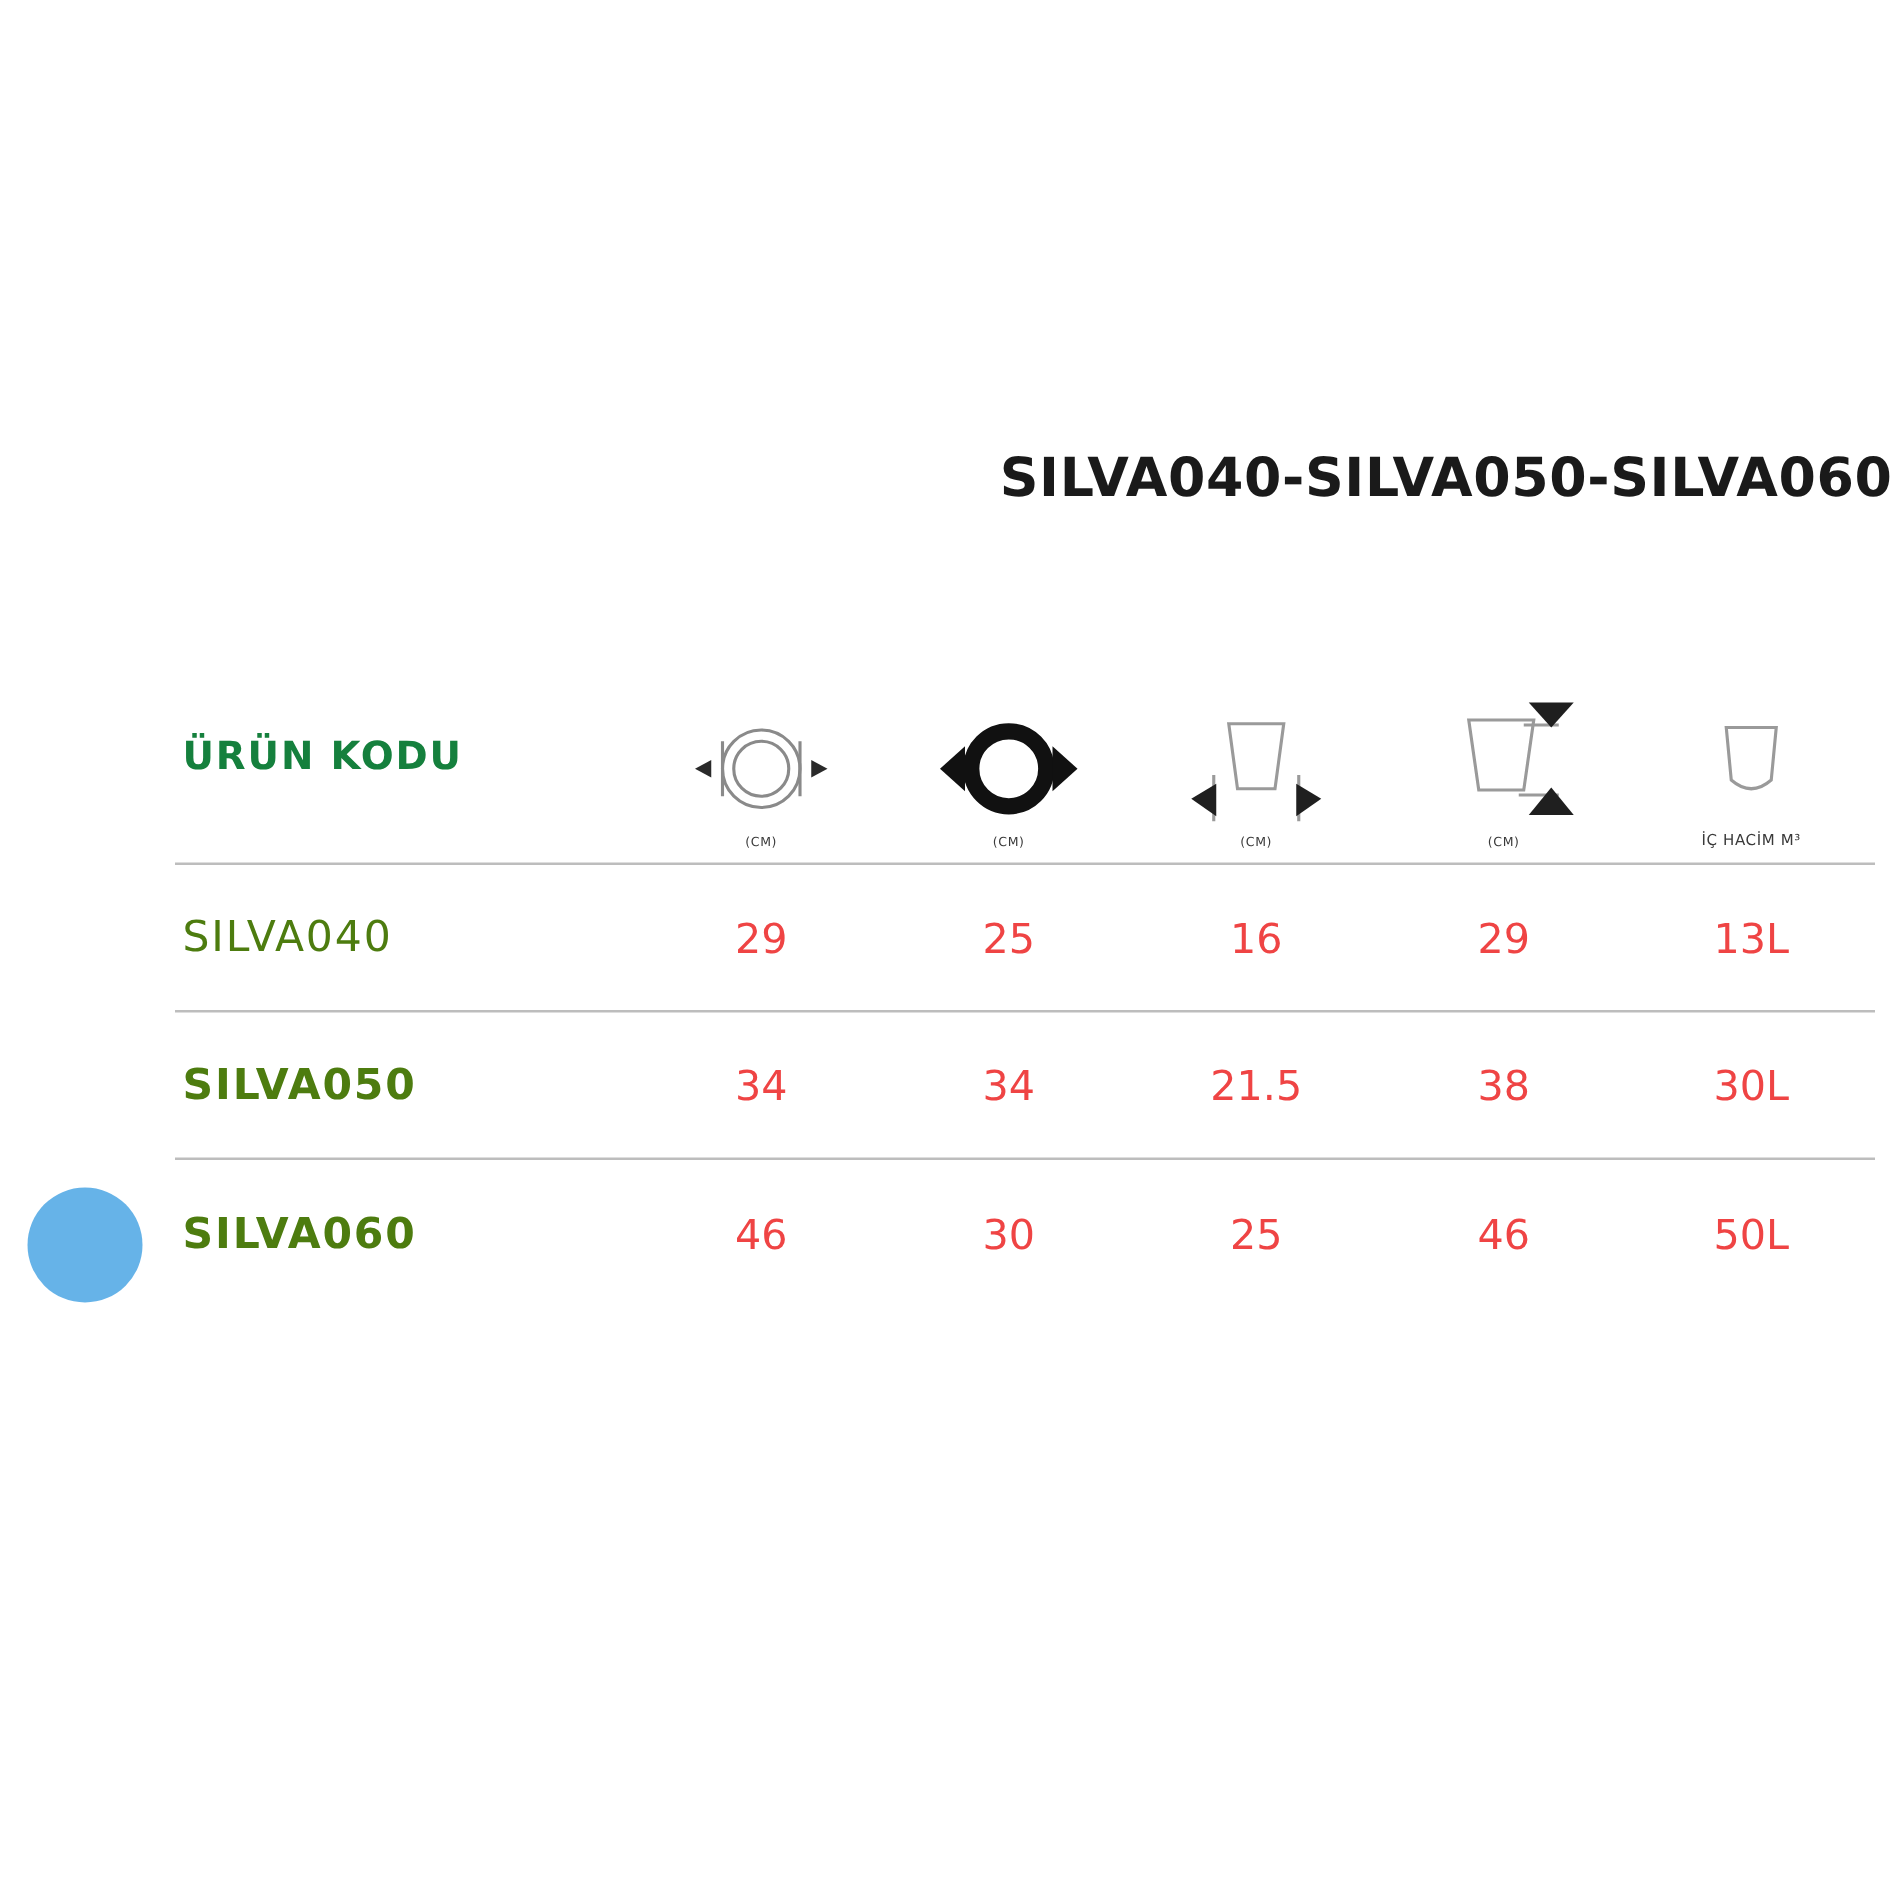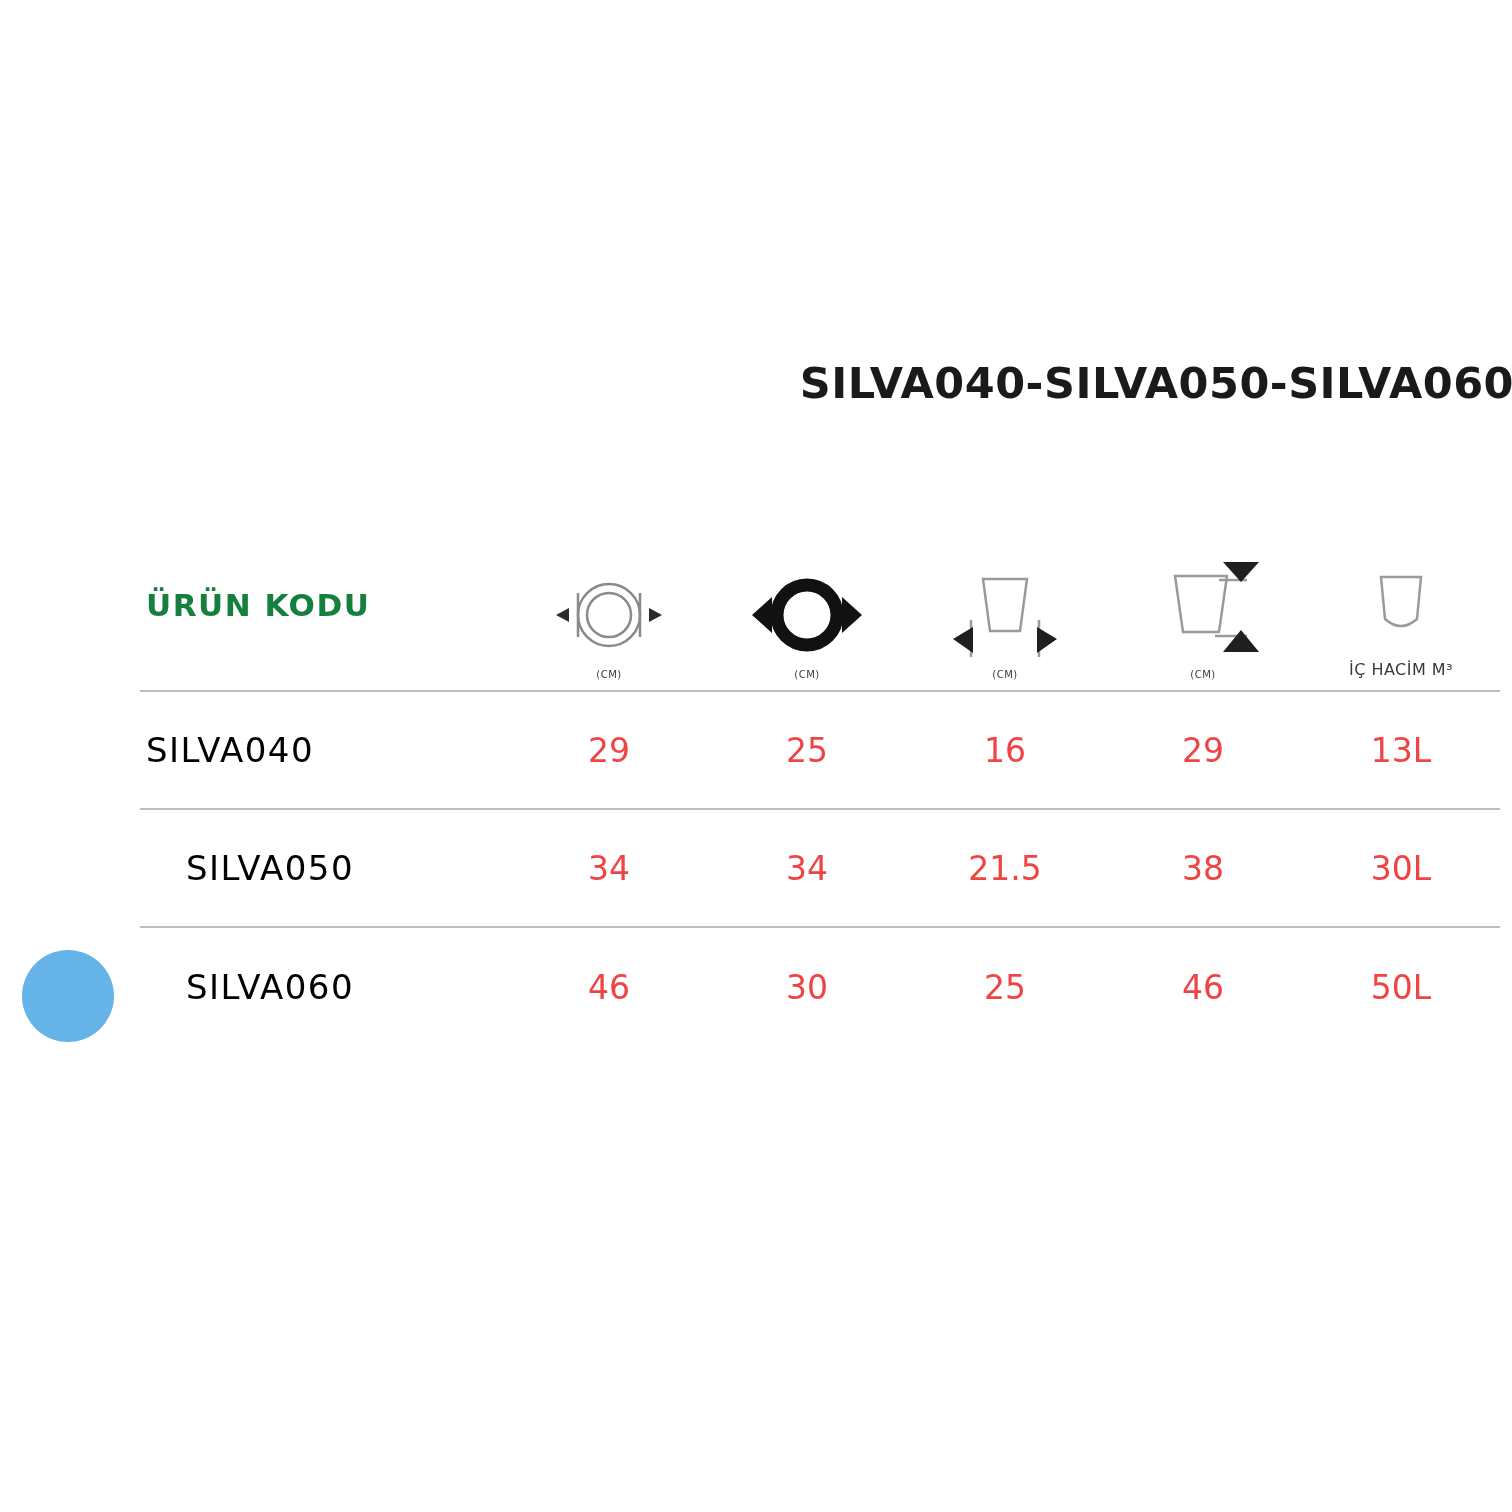--- a/index.html
+++ b/index.html
@@ -81,24 +81,24 @@
     font-size: 31px;
     font-weight: bold;
     letter-spacing: 1.5px;
     color: #15803d;
     font-family: "DejaVu Sans", sans-serif;
   }
 
   .code-cell {
     font-size: 34px;
     letter-spacing: 1.5px;
-    color: #000000;
-    font-family: "DejaVu Sans", sans-serif;
-  }
-  .code-cell.bold { font-weight: normal; margin-left: 40px; }
+    color: #4d7c0f;
+    font-family: "DejaVu Sans", sans-serif;
+  }
+  .code-cell.bold { font-weight: bold; }
 
   .val-cell {
     font-size: 33px;
     color: #ef4444;
     font-family: "DejaVu Sans", sans-serif;
   }
 
   .icon-wrap {
     display: flex;
     flex-direction: column;
@@ -113,21 +113,21 @@
     justify-content: center;
   }
   .unit {
     font-size: 10px;
     letter-spacing: 0.5px;
     color: #3a3a3a;
     margin-top: 4px;
     font-family: "DejaVu Sans", sans-serif;
   }
   .unit-small {
-    font-size: 16px;
+    font-size: 12px;
     letter-spacing: 0.5px;
     color: #3a3a3a;
     font-family: "DejaVu Sans", sans-serif;
     line-height: 1.25;
     text-align: center;
   }
 
   .blue-dot {
     position: absolute;
     left: 22px;

